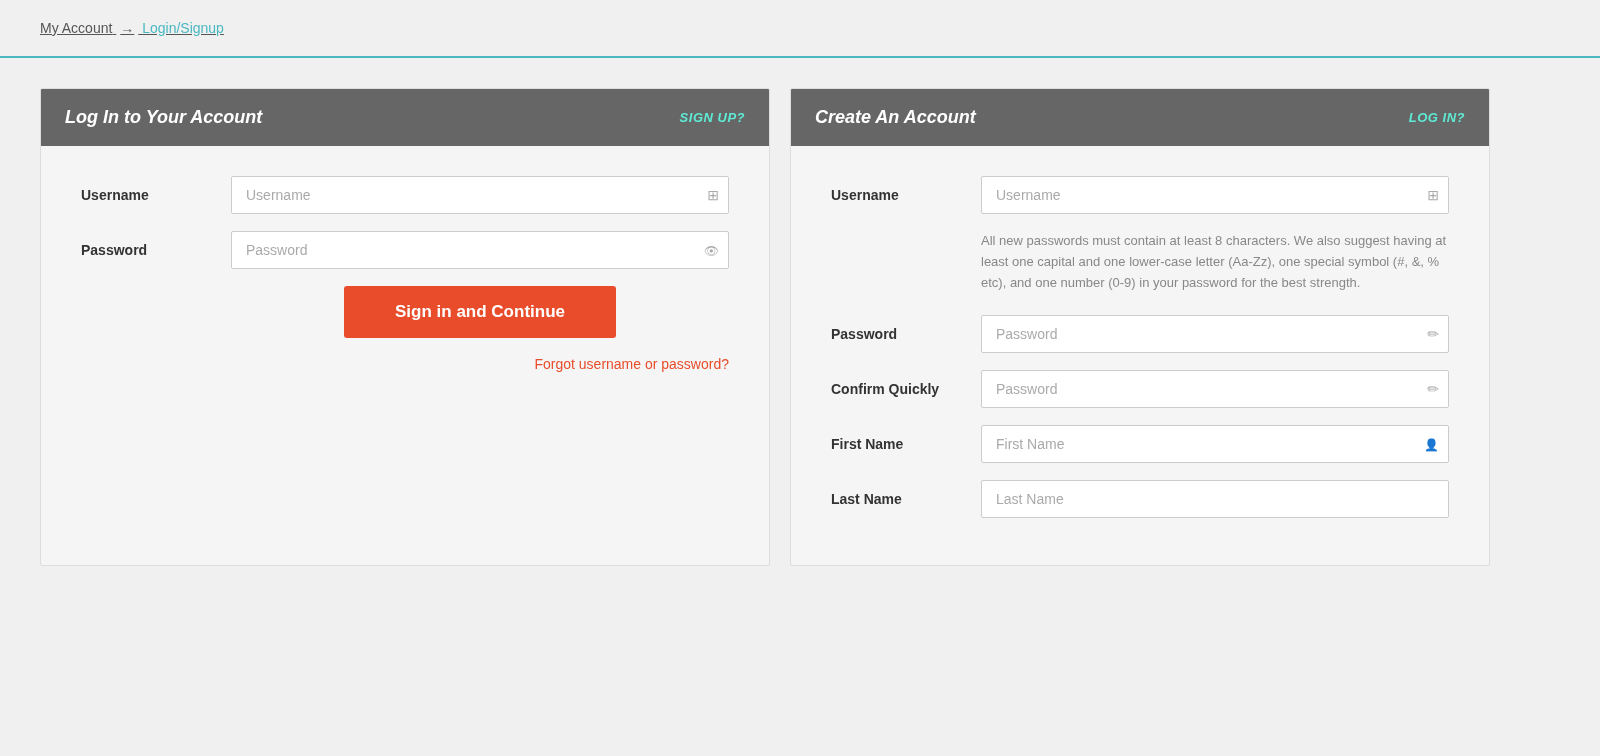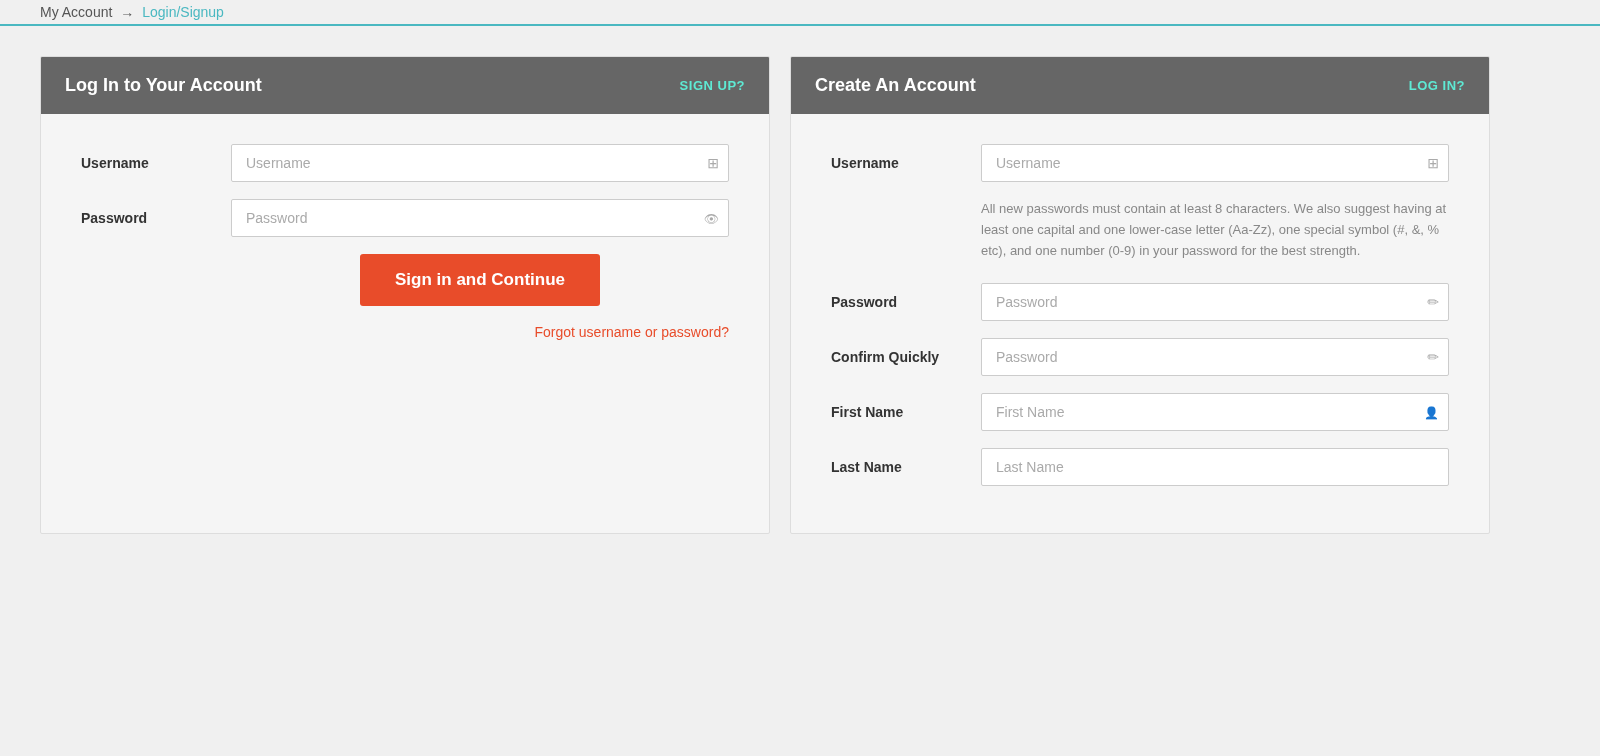--- a/index.html
+++ b/index.html
@@ -5,24 +5,25 @@
     * { box-sizing: border-box; margin: 0; padding: 0; }
     body {
       font-family: Arial, sans-serif;
       background: #f0f0f0;
       min-height: 756px;
     }
 
     
     .top-bar {
       background: #f0f0f0;
-      padding: 4px 40px;
+      padding: 20px 40px;
       border-bottom: 2px solid #4ab8c1;
       font-size: 14px;
       color: #555;
+      text-decoration: underline;
     }
     .top-bar .breadcrumb-separator {
       color: #555;
       margin: 0 4px;
     }
     .top-bar .breadcrumb-link {
       color: #4ab8c1;
       text-decoration: none;
     }
 
@@ -50,20 +51,21 @@
     }
 
     
     .panel-header {
       background: #666666;
       color: #fff;
       padding: 18px 24px;
       display: flex;
       justify-content: space-between;
       align-items: center;
+      font-style: italic;
     }
     .panel-header h2 {
       font-size: 18px;
       font-weight: bold;
       color: #fff;
     }
     .panel-header .header-link {
       font-size: 13px;
       font-weight: bold;
       color: #5eead4;
@@ -112,21 +114,21 @@
       right: 10px;
       top: 50%;
       transform: translateY(-50%);
       color: #aaa;
       font-size: 14px;
     }
 
     
     .btn-signin {
       display: block;
-      width: 240px;
+      width: 272px;
       margin: 10px auto 18px auto;
       padding: 16px;
       background: #e84c2a;
       color: #fff;
       font-size: 17px;
       font-weight: bold;
       border: none;
       border-radius: 3px;
       cursor: pointer;
       text-align: center;

